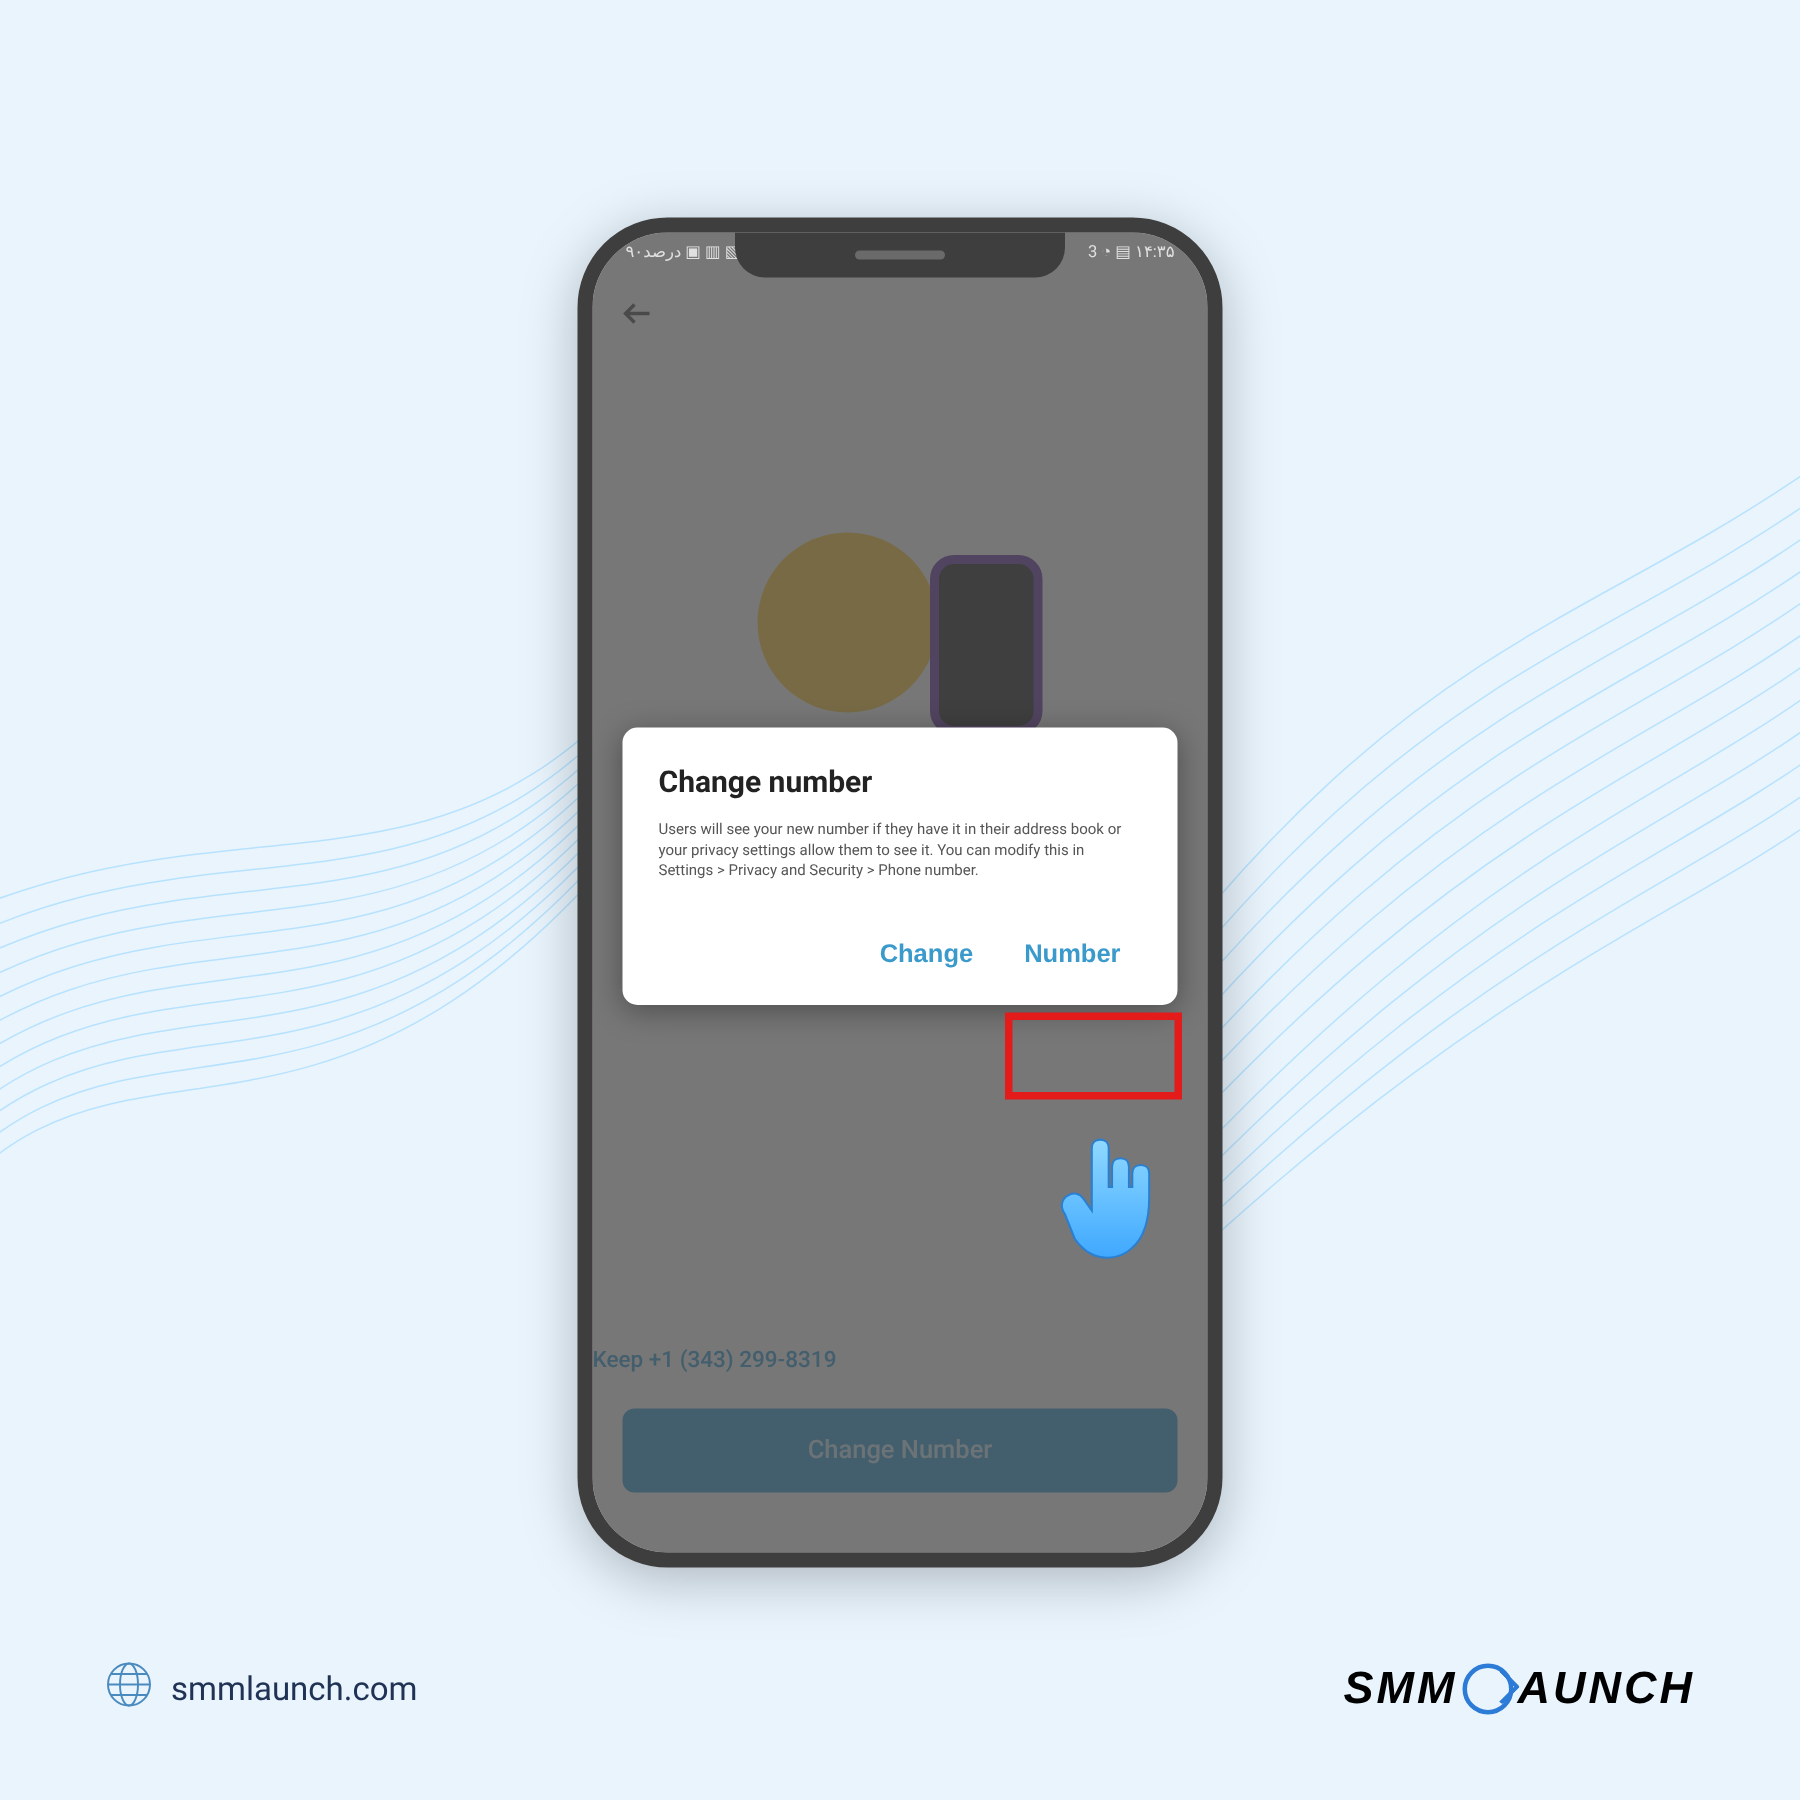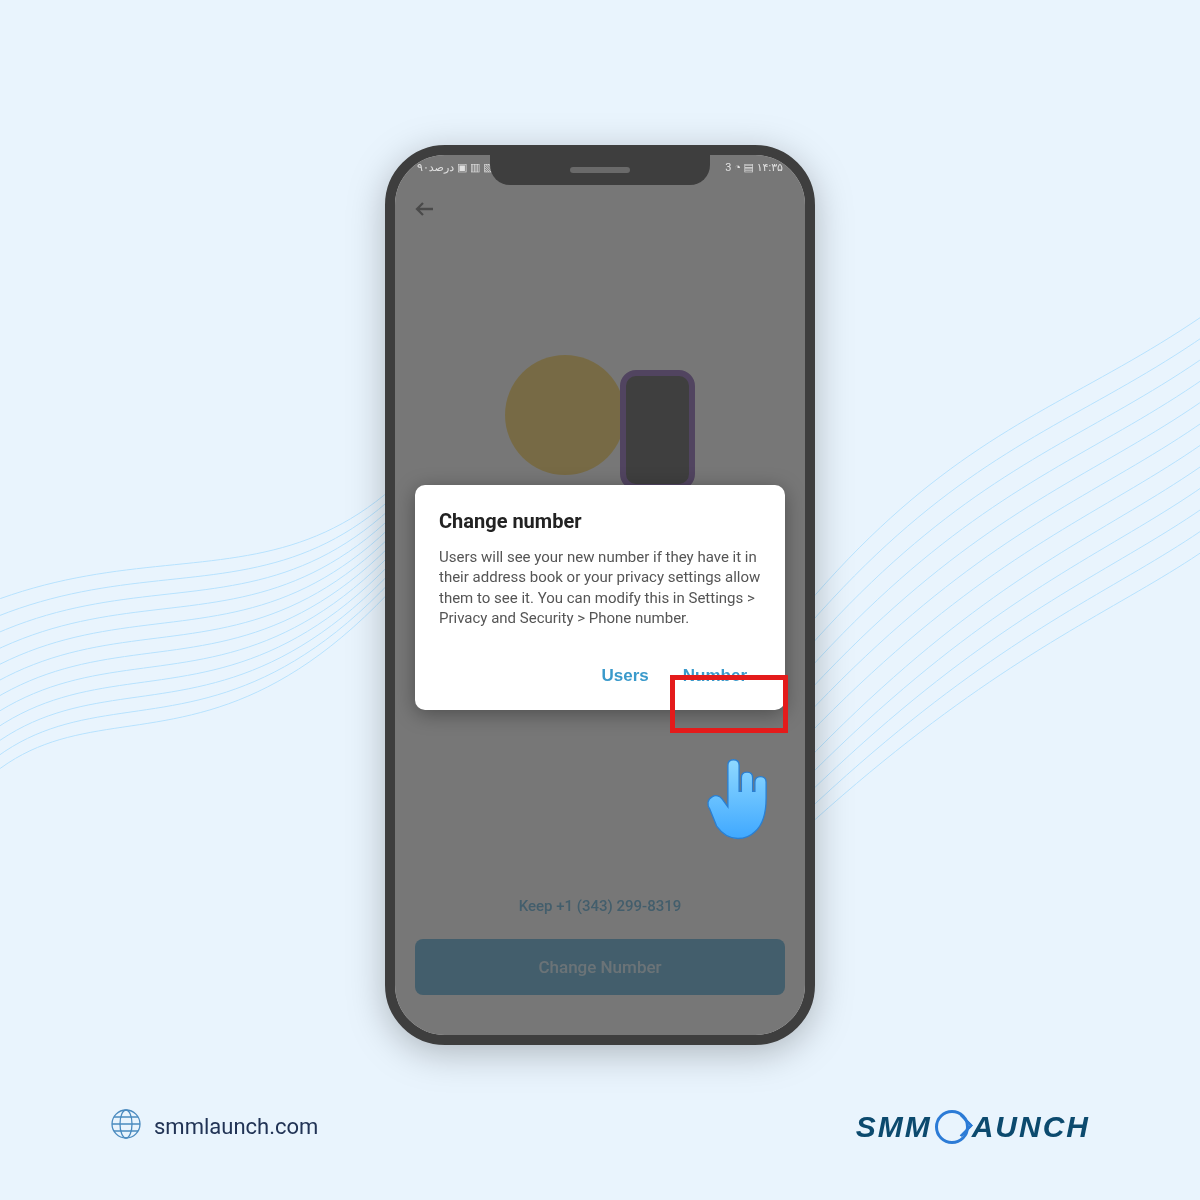--- a/index.html
+++ b/index.html
@@ -30,47 +30,47 @@
 
   
   .screen { position:absolute; inset:0; background:#f4f4f4; z-index:5; }
   .back-bar { height:80px; display:flex; align-items:flex-end; padding:0 18px 10px; }
   .back-bar svg { width:24px; height:24px; stroke:#555; stroke-width:2.3; fill:none; }
 
   .illus { margin:110px auto 0; width:190px; height:150px; position:relative; }
   .bubble-yellow { position:absolute; left:0;  top:10px; width:120px; height:120px; background:#f5c742; border-radius:50%; }
   .phone-purple  { position:absolute; right:0; top:25px; width:75px;  height:120px; border:6px solid #6b3fa0; border-radius:16px; background:#2b2b2b; }
 
-  .keep-link { position:absolute; bottom:120px; left:0; right:0; text-align:center; color:#3a9acb; font-size:15px; font-weight:500; }
+  .keep-link { position:absolute; bottom:120px; left:0; right:0; text-align:left; color:#3a9acb; font-size:15px; font-weight:500; }
   .change-btn { position:absolute; bottom:40px; left:20px; right:20px; height:56px; background:#3a9acb; color:#c9e6f4; border-radius:8px; display:flex; align-items:center; justify-content:center; font-size:17px; font-weight:500; }
 
   
   .dim { position:absolute; inset:0; background:rgba(70,70,70,.72); z-index:8; }
 
   
   .dialog { position:absolute; left:20px; right:20px; top:330px; background:#fff; border-radius:10px; z-index:12; padding:24px 24px 14px; box-shadow:0 4px 20px rgba(0,0,0,.35); }
   .dialog h3 { font-size:20px; font-weight:700; color:#222; margin-bottom:14px; }
-  .dialog p  { font-size:15px; line-height:1.35; color:#555; }
+  .dialog p  { font-size:10px; line-height:1.35; color:#555; }
   .dialog-actions { display:flex; justify-content:flex-end; gap:6px; margin-top:28px; }
   .dialog-actions button { background:none; border:none; font-size:17px; font-weight:600; color:#3a9acb; padding:10px 14px; cursor:pointer; }
 
   .highlight-box { position:absolute; z-index:14; border:5px solid #e41b1b; }
   
   .highlight-box { left:275px; top:520px; width:118px; height:58px; }
 
   
   .pointer { position:absolute; left:310px; top:598px; z-index:16; }
   .pointer svg { width:75px; height:90px; }
 
   
-  .footer { position:absolute; left:0; right:0; bottom:55px; display:flex; justify-content:space-between; align-items:center; padding:0 110px; z-index:3; }
+  .footer { position:absolute; left:0; right:0; bottom:55px; display:flex; justify-content:space-between; align-items:center; padding:0 70px; z-index:3; }
   .footer-left { display:flex; align-items:center; gap:12px; color:#213355; font-size:22px; }
   .footer-left svg { width:32px; height:32px; stroke:#4a8abf; fill:none; stroke-width:1.3; }
 
-  .brand { display:flex; align-items:flex-start; font-family:"Segoe UI", Arial, sans-serif; font-weight:700; font-style:italic; color:#0c4a6e; font-size:30px; letter-spacing:2px; }
+  .brand { display:flex; align-items:flex-start; font-family:"Segoe UI", Arial, sans-serif; font-weight:700; font-style:italic; color:#000000; font-size:30px; letter-spacing:2px; }
   .brand .ring { display:inline-flex; width:34px; height:34px; border:3px solid #2c7bd6; border-radius:50%; margin:0 3px; position:relative; }
   .brand .ring::after { content:""; position:absolute; right:-4px; top:4px; width:14px; height:14px; border-top:3px solid #2c7bd6; border-right:3px solid #2c7bd6; transform:rotate(45deg); border-radius:2px; }
 </style>
 </head>
 <body>
 
 <svg class="waves-left" viewBox="0 0 600 650">
   <g>
     <path d="M0 600 C150 350 300 650 600 150"></path>
     <path d="M0 580 C160 340 310 630 600 140"></path>
@@ -132,21 +132,21 @@
       <div class="keep-link">Keep +1 (343) 299-8319</div>
       <div class="change-btn">Change Number</div>
     </div>
 
     <div class="dim"></div>
 
     <div class="dialog">
       <h3>Change number</h3>
       <p>Users will see your new number if they have it in their address book or your privacy settings allow them to see it. You can modify this in Settings &gt; Privacy and Security &gt; Phone number.</p>
       <div class="dialog-actions">
-        <button>Users</button>
+        <button>Change</button>
         <button>Number</button>
       </div>
     </div>
 
     <div class="highlight-box"></div>
 
     <div class="pointer">
       <svg viewBox="0 0 64 80">
         <defs>
           <linearGradient id="handGrad" x1="0" y1="0" x2="0" y2="1">

